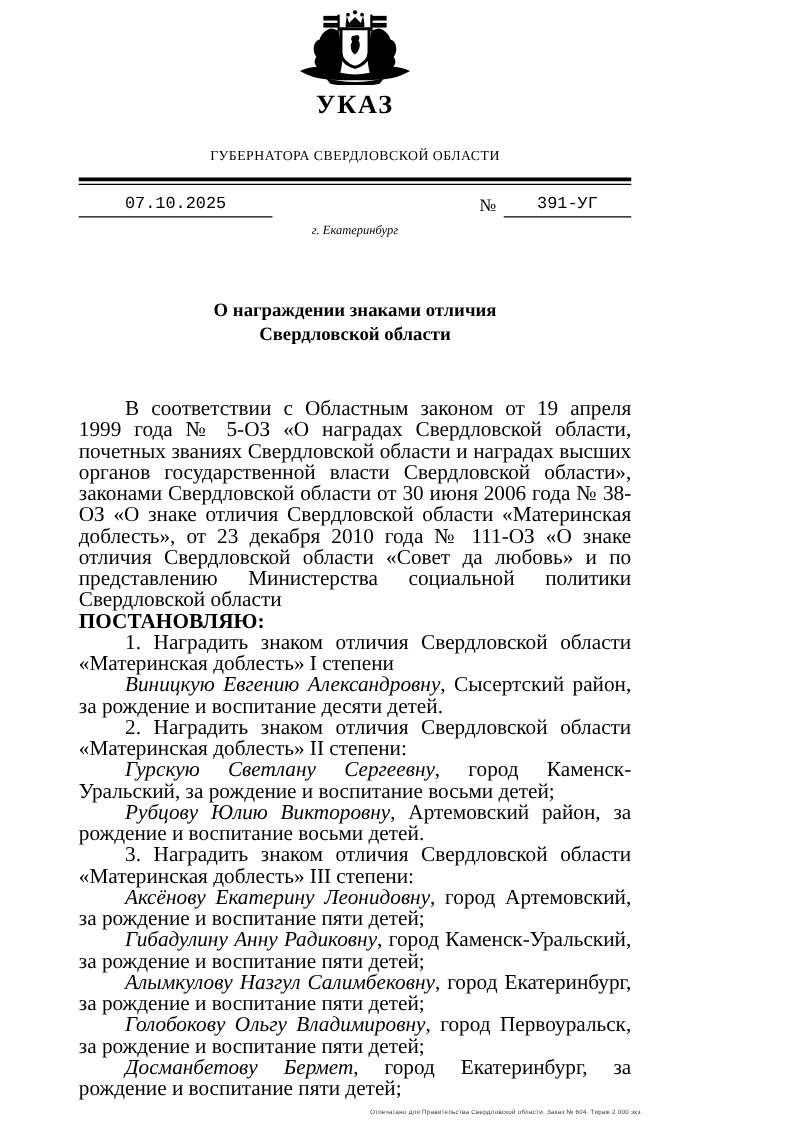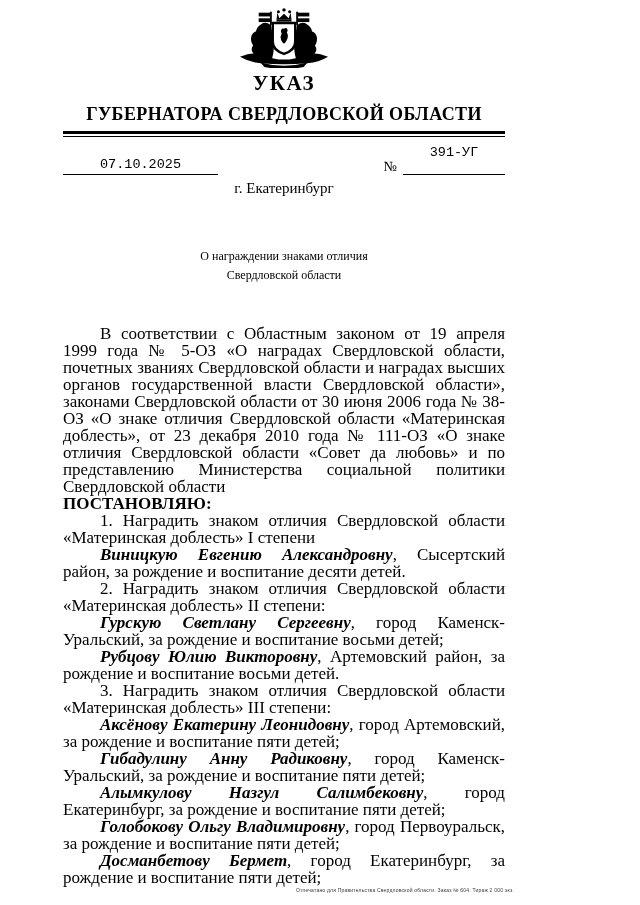--- a/index.html
+++ b/index.html
@@ -32,24 +32,24 @@
     height: 60px;
   }
   .doc-type {
     font-size: 21px;
     font-weight: bold;
     letter-spacing: 1.5px;
     margin-top: 3px;
     line-height: 24px;
   }
   .issuer {
-    font-size: 18px;
-    font-weight: bold;
+    font-size: 11px;
+    font-weight: normal;
     letter-spacing: 0.4px;
-    margin-top: 10px;
+    margin-top: 21px;
     line-height: 19px;
   }
   .double-rule {
     margin-top: 7px;
     border-top: 3px solid #000;
     border-bottom: 1px solid #000;
     height: 2px;
   }
   .date-row {
     display: flex;
@@ -73,51 +73,52 @@
   }
   .number-sign {
     font-family: "Liberation Serif", serif;
     font-size: 14px;
   }
   .number-slot {
     display: inline-block;
     width: 102px;
     text-align: center;
     border-bottom: 1px solid #000;
-    padding-bottom: 14px;
+    padding-bottom: 2px;
   }
   .place {
-    font-size: 15px;
+    font-size: 10px;
     margin-top: 5px;
+    font-style: italic;
   }
   .doc-title {
     margin-top: 50px;
     text-align: center;
-    font-weight: normal;
-    font-size: 12px;
+    font-weight: bold;
+    font-size: 15px;
     line-height: 19px;
   }
   .body-text {
     margin-top: 40px;
     font-size: 17px;
     line-height: 17px;
   }
   .para {
     margin: 0;
     text-align: justify;
     text-indent: 37px;
   }
   .para.no-indent {
     text-indent: 0;
   }
   .resolve {
     font-weight: bold;
   }
   .awardee-name {
-    font-weight: bold;
+    font-weight: normal;
     font-style: italic;
   }
   .print-footer {
     position: absolute;
     right: 14px;
     bottom: 12px;
     font-family: "Liberation Sans", sans-serif;
     font-size: 5px;
     color: #3a3a3a;
     letter-spacing: 0.2px;

